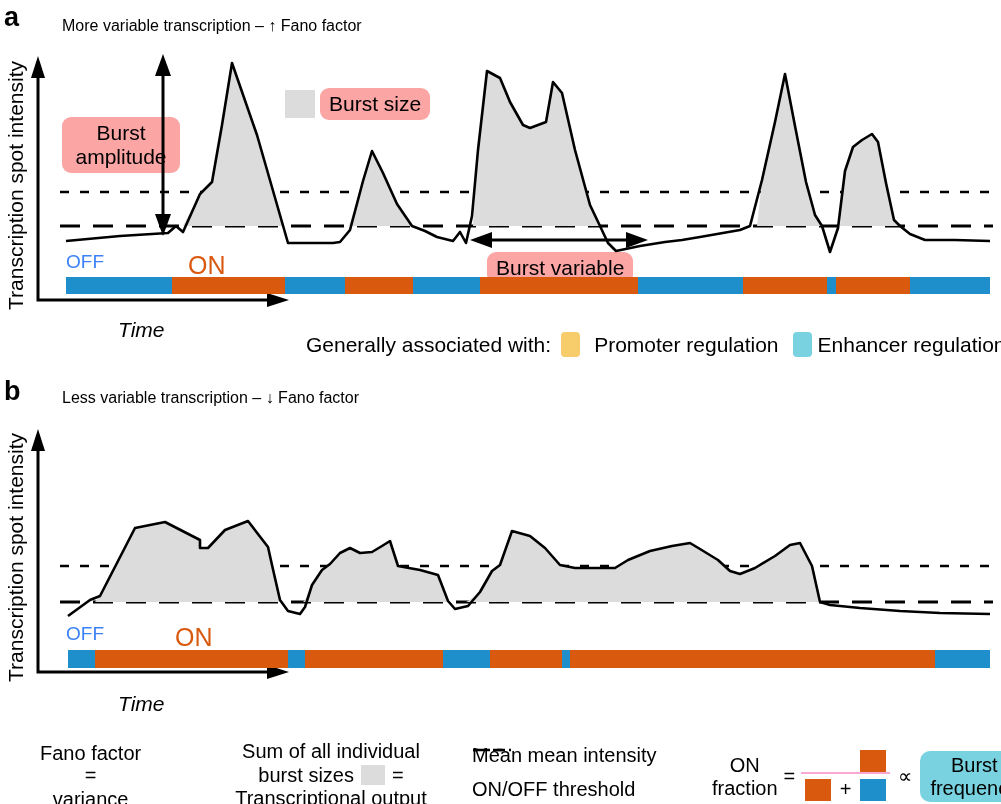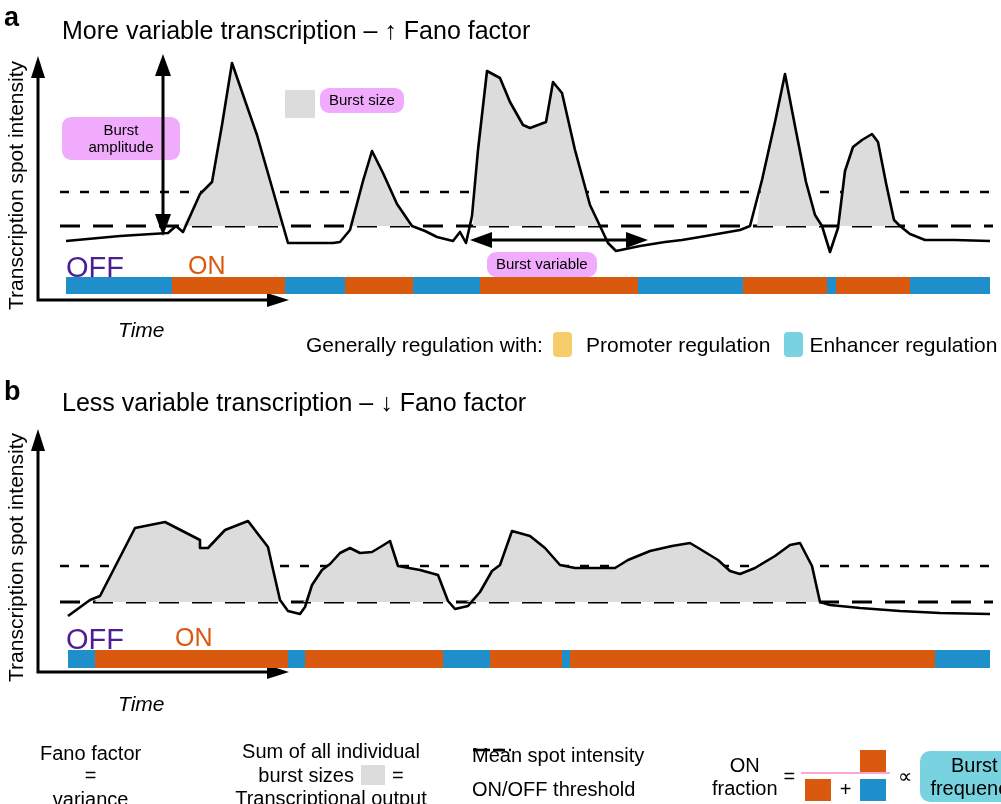--- a/index.html
+++ b/index.html
@@ -1,28 +1,28 @@
 <!DOCTYPE html>
 <html><head>
 <meta charset="utf-8">
 <style>
   html,body{margin:0;padding:0;background:#ffffff;}
   body{width:1001px;height:804px;position:relative;
        font-family:"Liberation Sans","DejaVu Sans",sans-serif;color:#000;}
   .fig{position:absolute;left:0;top:0;width:1001px;height:804px;}
   svg{position:absolute;left:0;top:0;}
   .panel-letter{position:absolute;font-weight:bold;font-size:27px;line-height:1;}
-  .panel-title{position:absolute;font-size:25px;line-height:1;white-space:nowrap;}
+  .panel-title{position:absolute;font-size:16px;line-height:1;white-space:nowrap;}
   .axis-label{position:absolute;font-size:21px;white-space:nowrap;
               transform-origin:0 0;}
   .time-label{position:absolute;font-size:21px;white-space:nowrap;font-style:italic;}
-  .state-off{position:absolute;font-size:29px;color:#4c1d95;white-space:nowrap;}
+  .state-off{position:absolute;font-size:19px;color:#3b82f6;white-space:nowrap;}
   .state-on{position:absolute;font-size:25px;color:#d9590f;white-space:nowrap;}
-  .pill{position:absolute;background:#f0abfc;border-radius:9px;
-        font-size:15px;line-height:1.12;text-align:center;padding:4px 9px;
+  .pill{position:absolute;background:#fca5a5;border-radius:9px;
+        font-size:21px;line-height:1.12;text-align:center;padding:4px 9px;
         white-space:nowrap;}
   .pill.two{line-height:1.15;}
   .legend-row{position:absolute;font-size:21px;white-space:nowrap;
               display:flex;align-items:center;gap:0;}
   .sw{display:inline-block;border-radius:4px;}
   .sw-yellow{width:19px;height:25px;background:#f7cd6b;}
   .sw-teal{width:19px;height:25px;background:#79d2e0;}
   .sw-gray{display:inline-block;width:26px;height:26px;background:#dcdcdc;}
   .footer{position:absolute;font-size:20px;line-height:1.18;}
   .frac{display:inline-block;text-align:right;vertical-align:middle;}
@@ -61,21 +61,21 @@
   <div class="panel-letter" style="left:4px;top:378px;">b</div>
   <div class="panel-title" style="left:62px;top:390px;">Less variable transcription – ↓ Fano factor</div>
 
   <div class="axis-label" style="left:4px;top:682px;transform:rotate(-90deg);">Transcription spot intensity</div>
   <div class="time-label" style="left:118px;top:692px;">Time</div>
 
   <div class="state-off" style="left:66px;top:623px;">OFF</div>
   <div class="state-on" style="left:175px;top:623px;">ON</div>
 
   <div class="legend-row" style="left:306px;top:332px;">
-    <span>Generally regulation with:</span>
+    <span>Generally associated with:</span>
     <span class="sw sw-yellow" style="margin-left:10px;"></span>
     <span style="margin-left:14px;">Promoter regulation</span>
     <span class="sw sw-teal" style="margin-left:14px;"></span>
     <span style="margin-left:6px;">Enhancer regulation</span>
   </div>
 
   <div class="footer" style="left:40px;top:742px;display:flex;align-items:center;flex-direction:column;">
     <span class="stack2">
       <span>Fano</span>
       <span>factor</span>
@@ -95,21 +95,21 @@
       <span>=</span>
     </div>
     <div>Transcriptional output</div>
   </div>
 
   <div class="footer" style="left:472px;top:744px;">
     <div style="display:flex;align-items:center;gap:10px;">
       <svg width="40" height="12">
         <line x1="1" y1="6" x2="39" y2="6" stroke="#000" stroke-width="2.5" stroke-dasharray="5,7"></line>
       </svg>
-      <span>Mean spot intensity</span>
+      <span>Mean mean intensity</span>
     </div>
     <div style="display:flex;align-items:center;gap:10px;margin-top:10px;">
       <svg width="40" height="12">
         <line x1="1" y1="6" x2="39" y2="6" stroke="#000" stroke-width="2.5" stroke-dasharray="12,8"></line>
       </svg>
       <span>ON/OFF threshold</span>
     </div>
   </div>
 
   <div class="footer" style="left:712px;top:748px;display:flex;align-items:center;">

